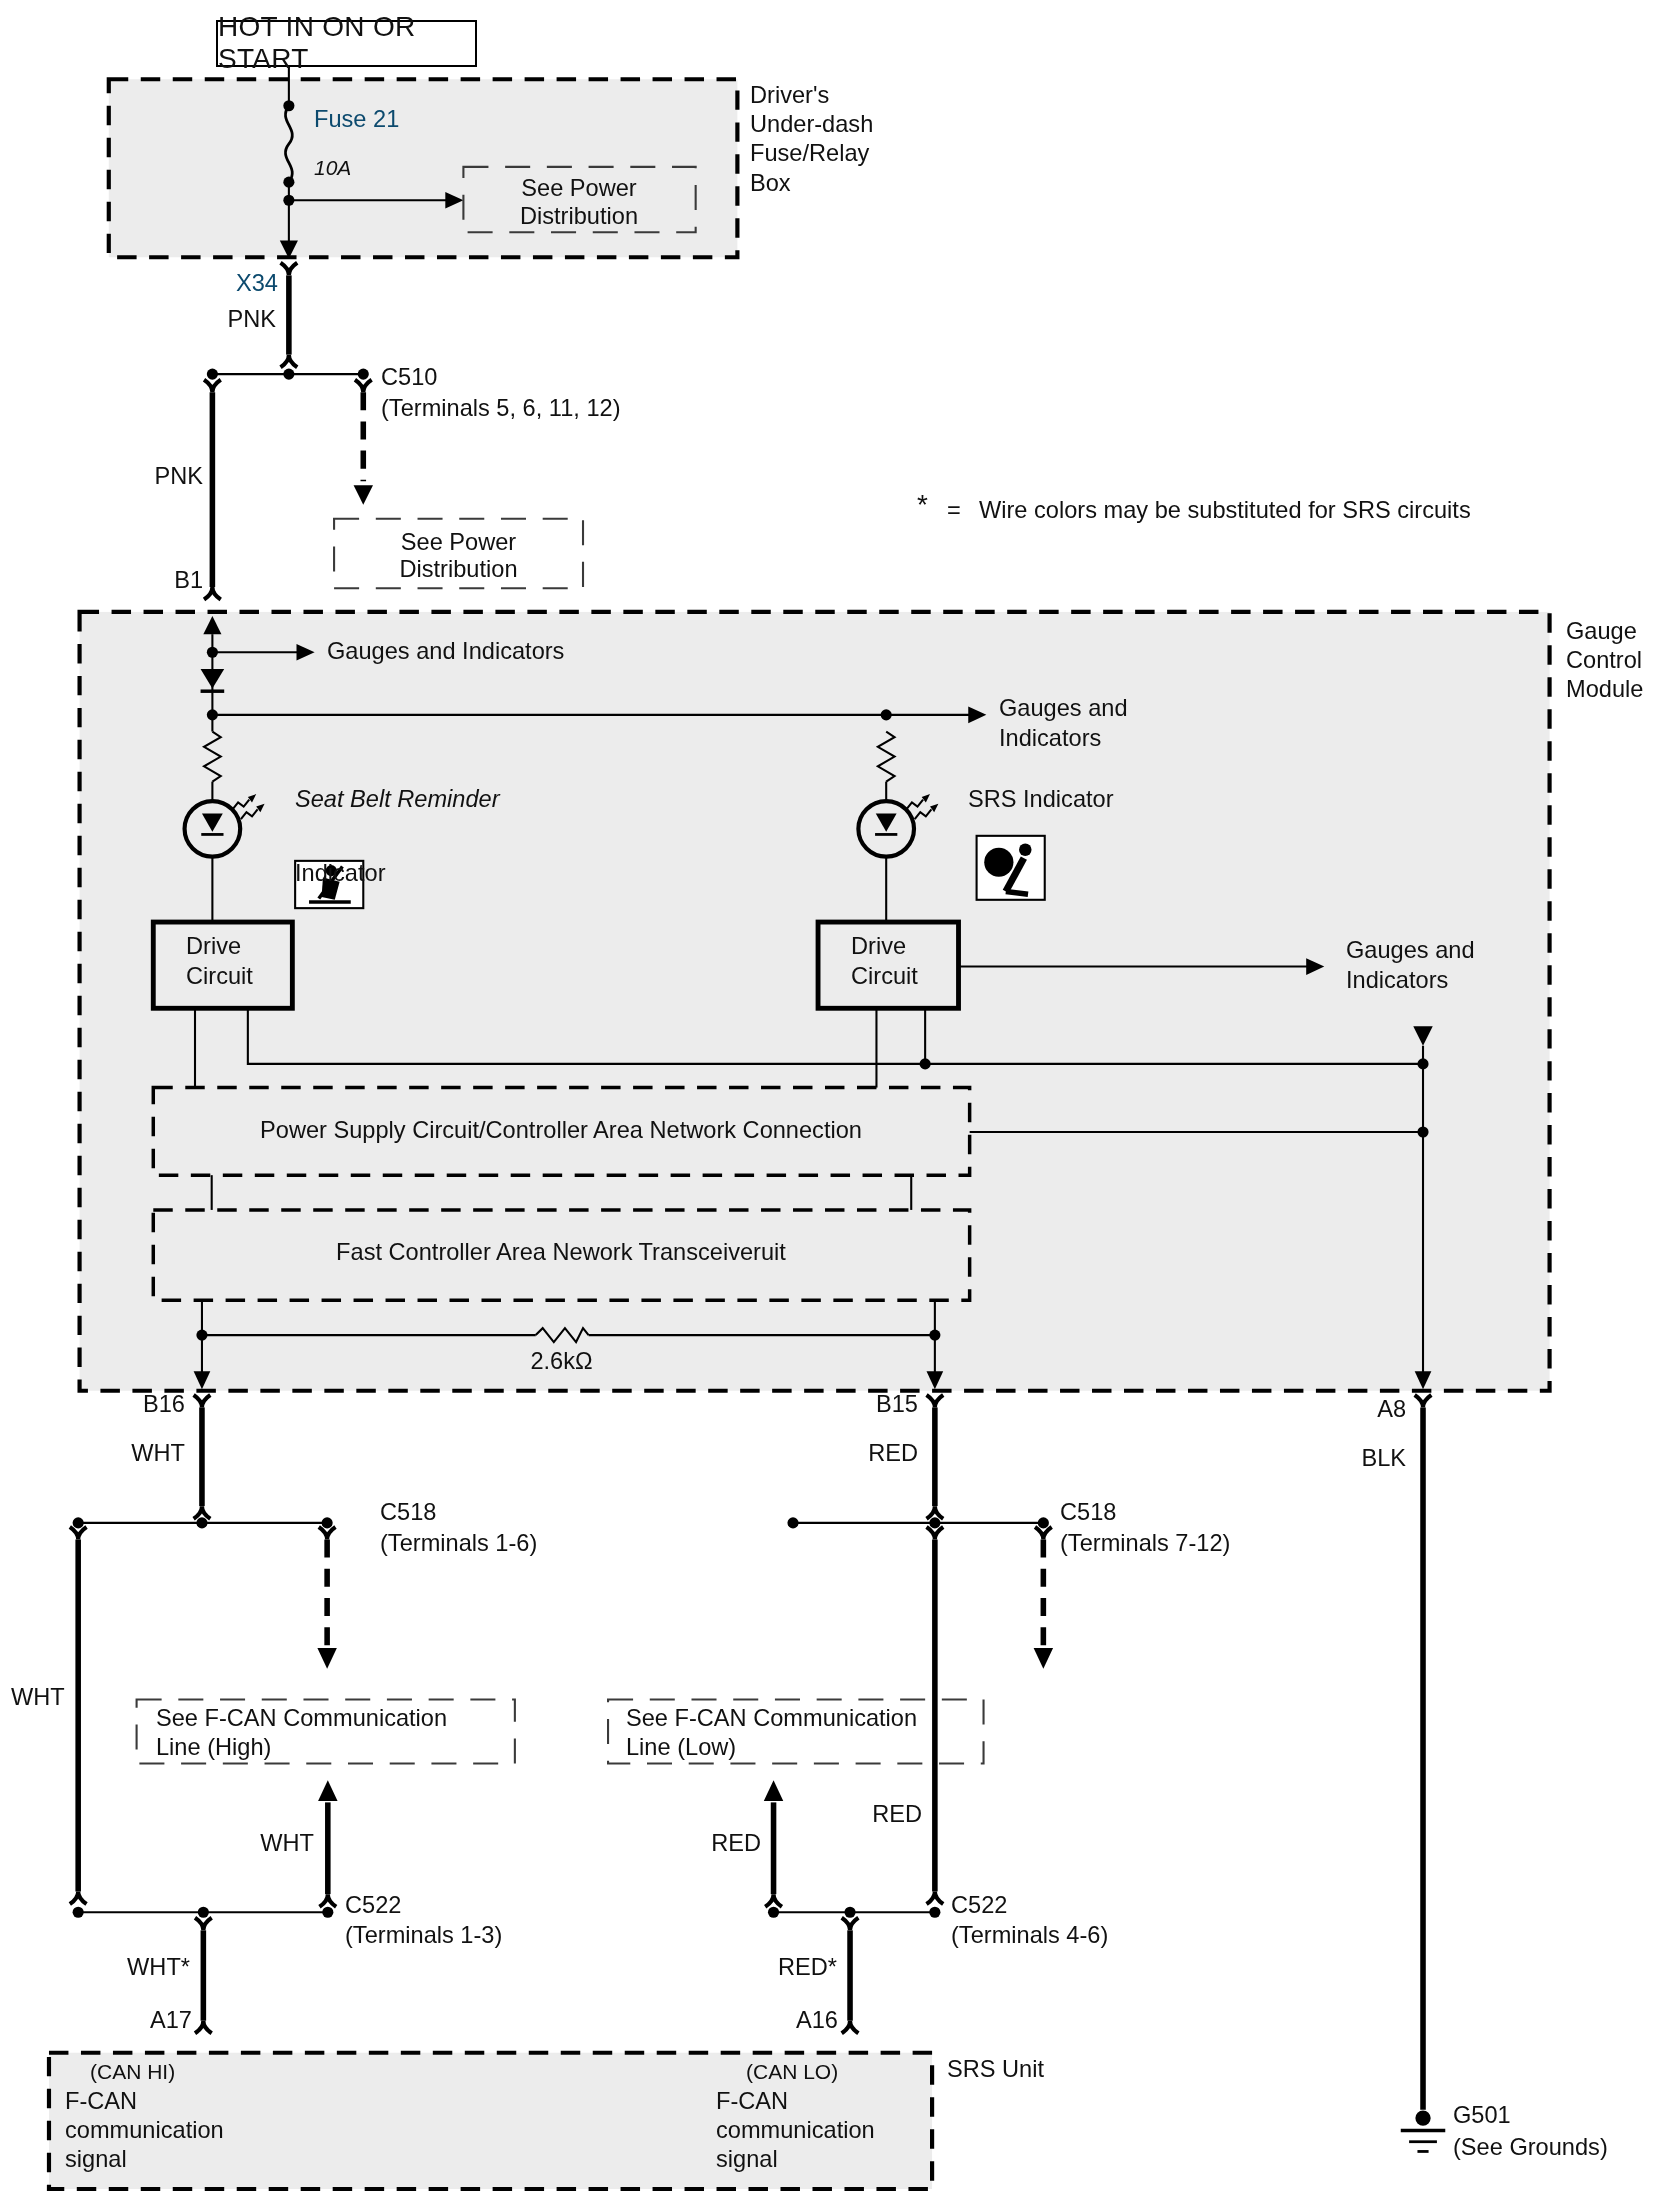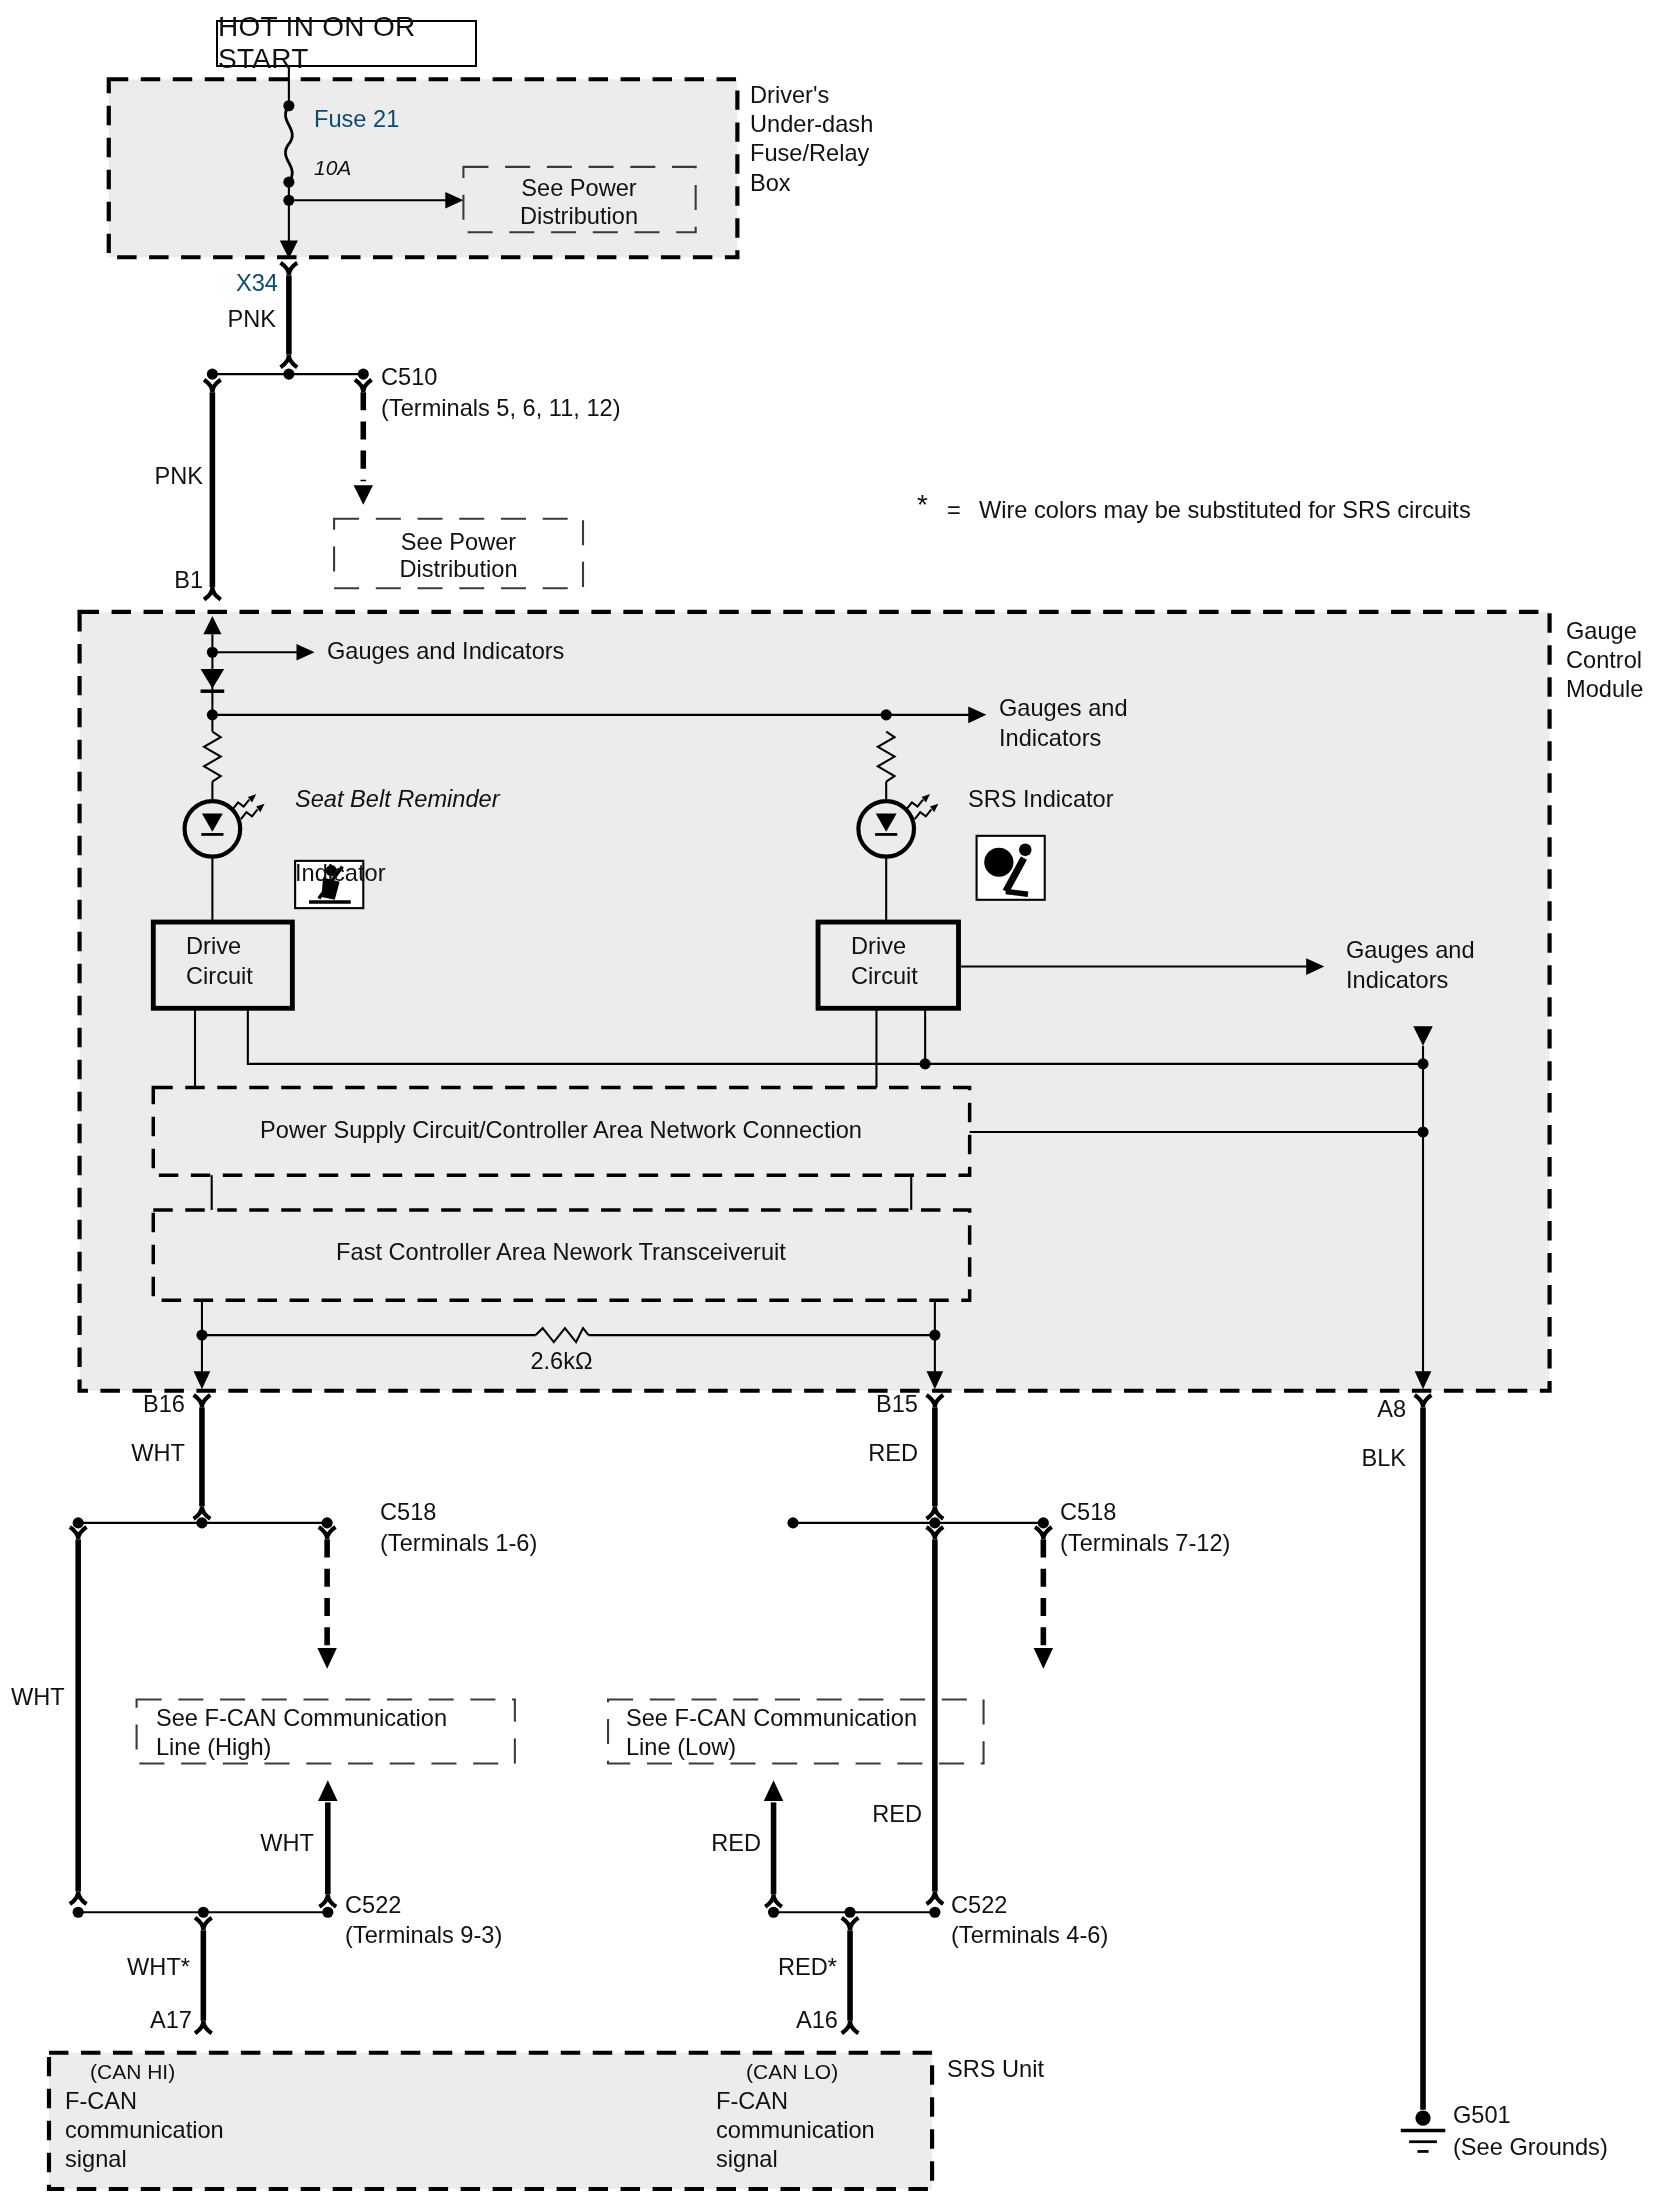--- a/index.html
+++ b/index.html
@@ -315,21 +315,21 @@
 
 <div class="lbl" style="left:156px;top:1705px;">See F-CAN Communication</div>
 <div class="lbl" style="left:156px;top:1734px;">Line (High)</div>
 <div class="lbl" style="left:626px;top:1705px;">See F-CAN Communication</div>
 <div class="lbl" style="left:626px;top:1734px;">Line (Low)</div>
 
 <div class="lbl ra" style="left:210px;top:1830px;">WHT</div>
 <div class="lbl ra" style="left:657px;top:1830px;">RED</div>
 
 <div class="lbl" style="left:345px;top:1892px;">C522</div>
-<div class="lbl" style="left:345px;top:1922px;">(Terminals 9-3)</div>
+<div class="lbl" style="left:345px;top:1922px;">(Terminals 1-3)</div>
 <div class="lbl" style="left:951px;top:1892px;">C522</div>
 <div class="lbl" style="left:951px;top:1922px;">(Terminals 4-6)</div>
 
 <div class="lbl ra" style="left:86px;top:1954px;">WHT*</div>
 <div class="lbl ra" style="left:733px;top:1954px;">RED*</div>
 <div class="lbl ra" style="left:88px;top:2007px;">A17</div>
 <div class="lbl ra" style="left:734px;top:2007px;">A16</div>
 
 <div class="lbl" style="left:947px;top:2056px;">SRS Unit</div>
 <div class="lbl sm" style="left:90px;top:2060px;">(CAN HI)</div>

